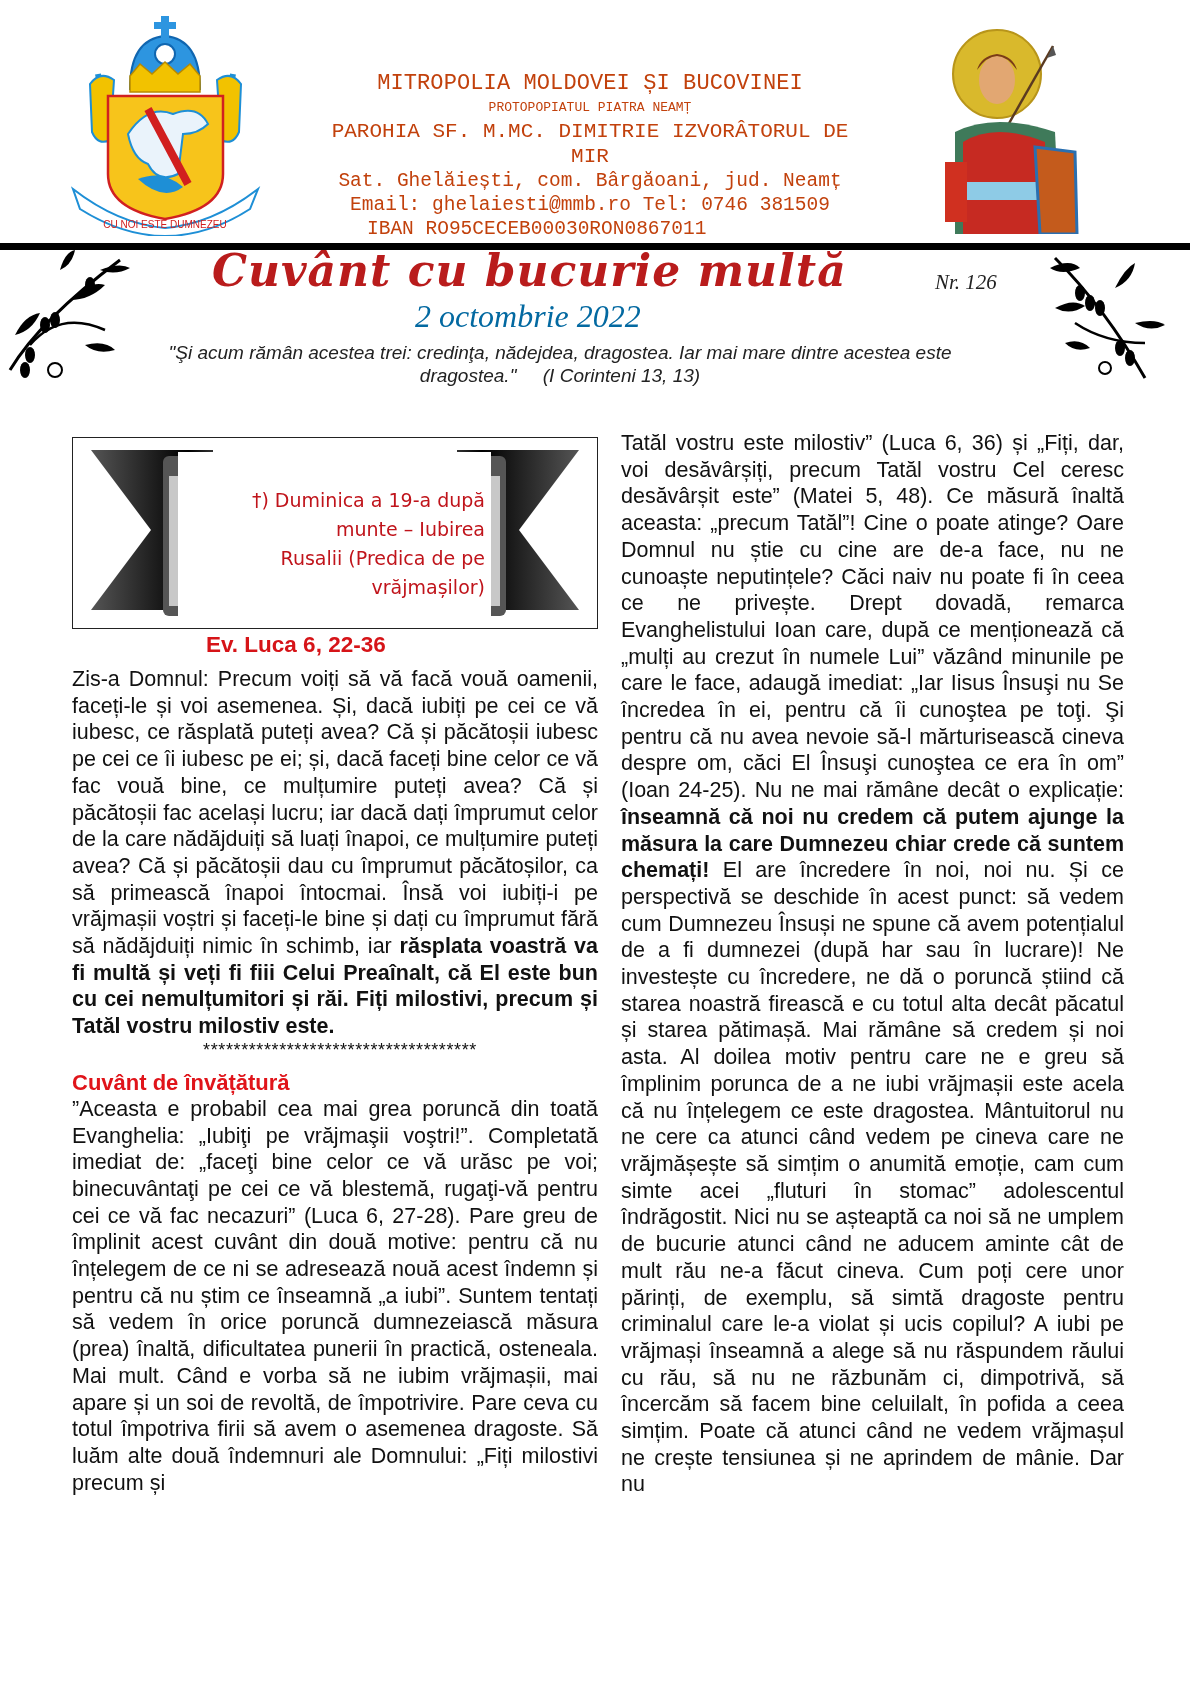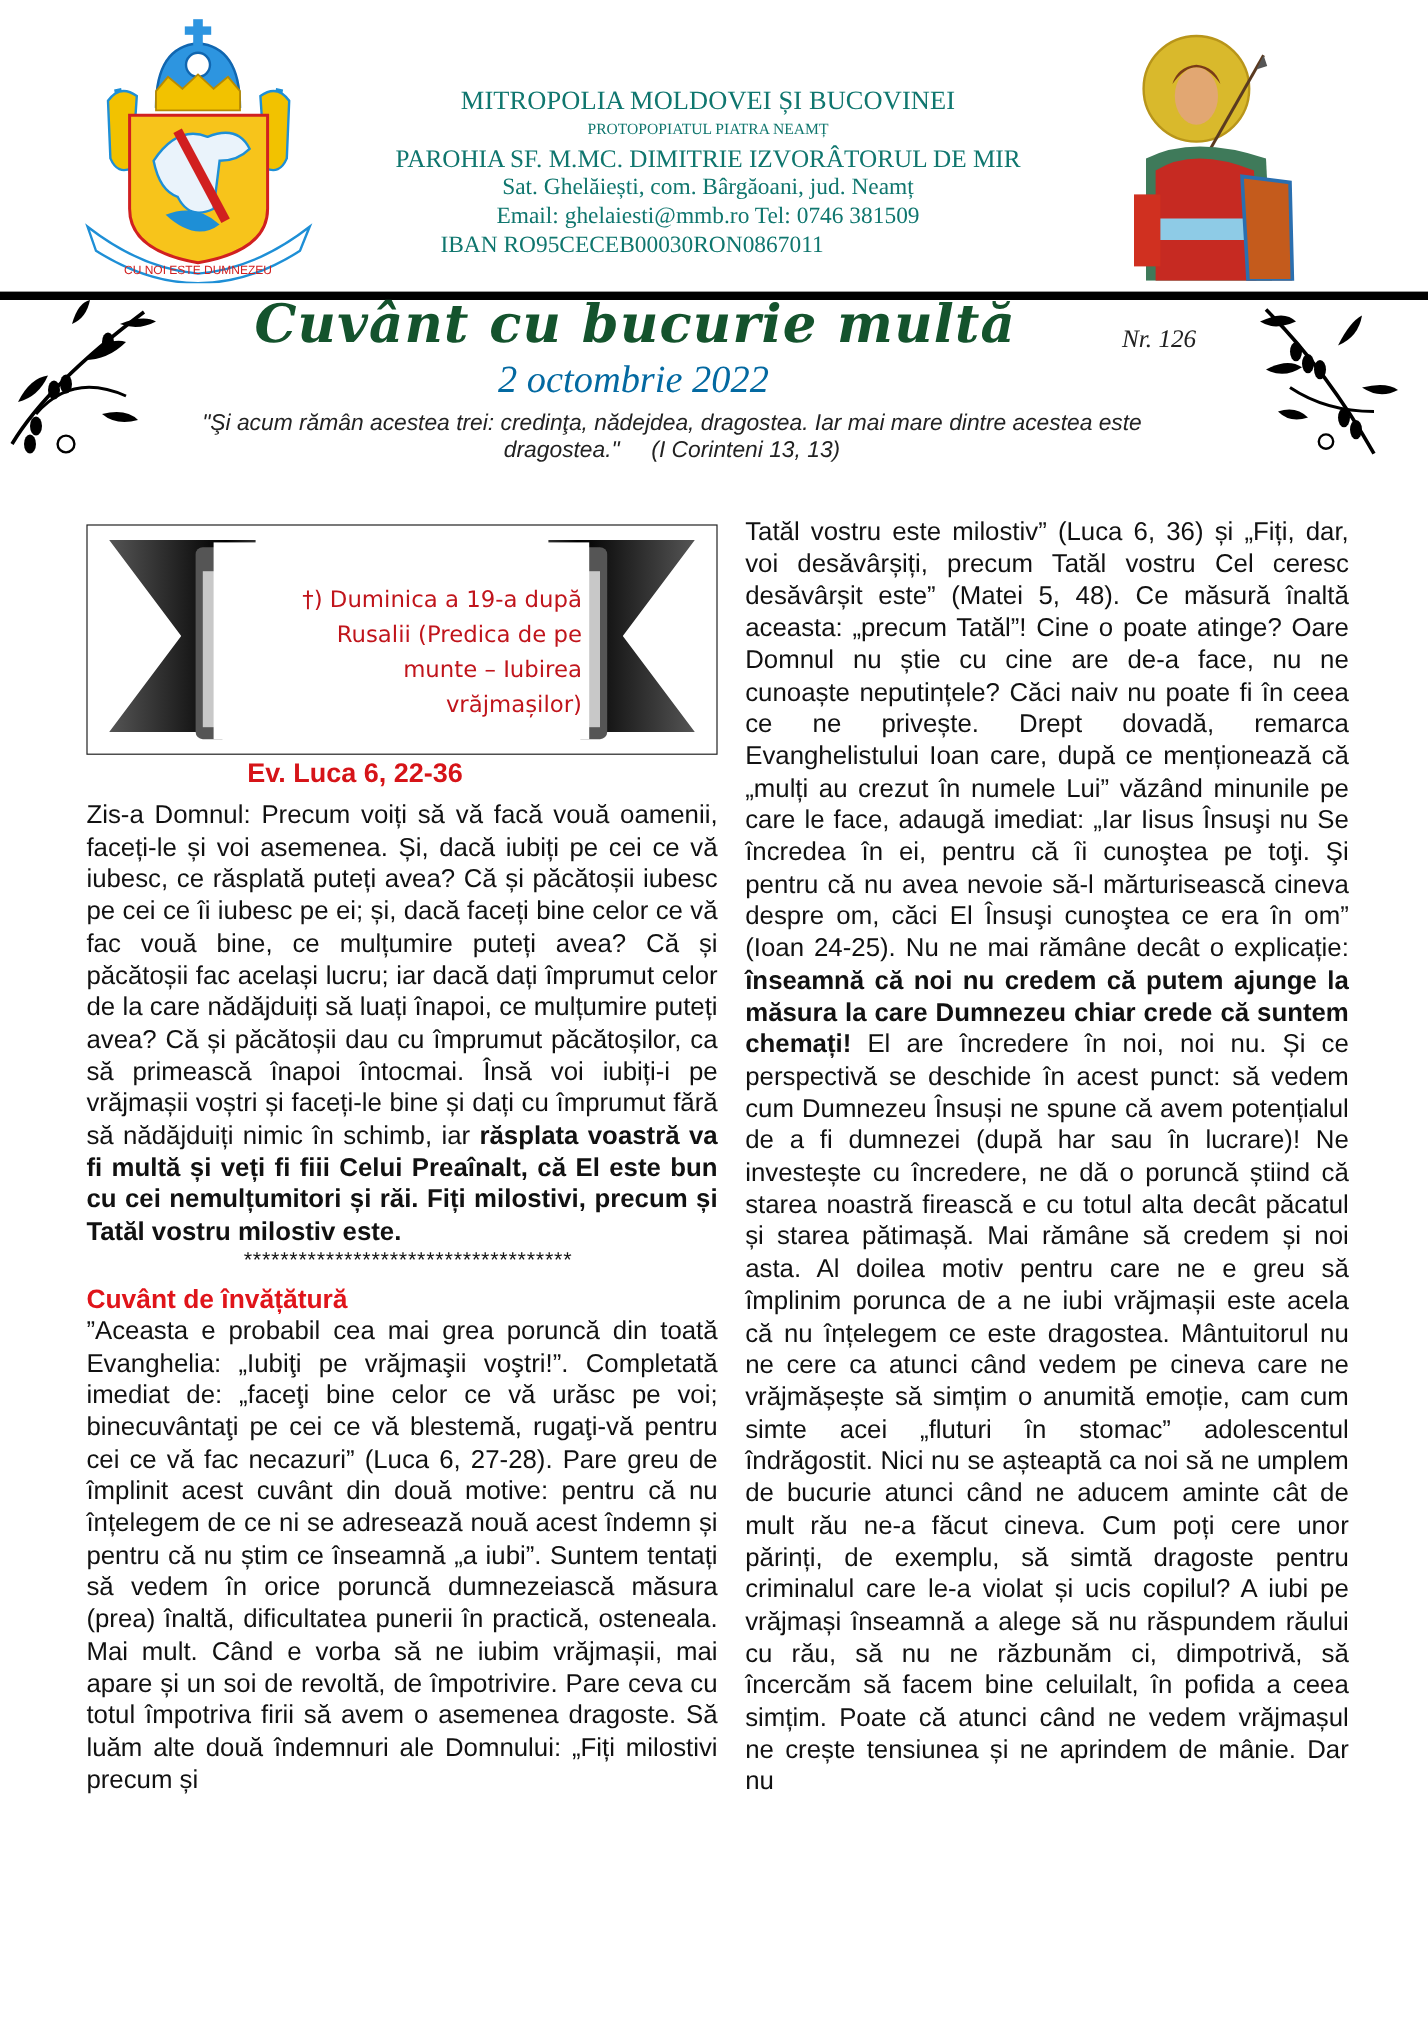--- a/index.html
+++ b/index.html
@@ -5,35 +5,35 @@
   html, body { margin:0; padding:0; background:#ffffff; }
   body { width:1190px; height:1683px; position:relative; overflow:hidden; color:#111; }
 
   .abs { position:absolute; }
 
   
   .logo-left { left:68px; top:14px; width:195px; height:222px; }
   .icon-right { left:935px; top:22px; width:150px; height:212px; }
 
   .org { left:310px; top:72px; width:560px; text-align:center;
-         font-family:Liberation Serif, serif; color:#0f766e; line-height:24.2px; }
+         font-family:Liberation Mono, monospace; color:#c2410c; line-height:24.2px; }
   .org .l1 { font-size:22px; letter-spacing:0.1px; }
   .org .l2 { font-size:13px; }
   .org .l3 { font-size:21px; }
   .org .l4, .org .l5, .org .l6 { font-size:19.5px; }
   .org .l7 { font-size:19.5px; text-align:left; padding-left:57px; }
 
   .rule { left:0; top:243px; width:1190px; height:7px; background:#000; }
 
   .branch { width:140px; height:135px; }
   .branch-left { left:0; top:250px; }
   .branch-right { left:1035px; top:248px; }
 
   .title { left:212px; top:245px; font-family:"DejaVu Serif", serif; font-weight:bold; font-style:italic;
-           font-size:44px; letter-spacing:1px; color:#14532d; white-space:nowrap; }
+           font-size:44px; letter-spacing:1px; color:#b91c1c; white-space:nowrap; }
   .issue { left:935px; top:270px; font-family:"Liberation Serif", serif; font-style:italic; font-size:21px; color:#222; }
   .date { left:415px; top:298px; font-family:"Liberation Serif", serif; font-style:italic; font-size:32px; color:#0369a1; }
   .motto { left:120px; top:341px; width:880px; text-align:center; font-family:"Liberation Sans", sans-serif;
            font-style:italic; font-size:19px; line-height:23px; color:#222; }
 
   
   .col { font-family:"Liberation Sans", sans-serif; font-size:21.5px; line-height:26.7px; color:#111; text-align:justify; }
   .col p { margin:0; }
   .col b { font-weight:bold; }
   .col-left { left:72px; top:640px; width:526px; }
@@ -174,22 +174,22 @@
     <polygon points="506,12 384,12 384,172 506,172 446,92" fill="url(#gr)"></polygon>
     <rect x="90" y="18" width="28" height="160" rx="6" fill="#555"></rect>
     <rect x="96" y="38" width="20" height="130" fill="#c8c8c8"></rect>
     <rect x="405" y="18" width="28" height="160" rx="6" fill="#555"></rect>
     <rect x="407" y="38" width="20" height="130" fill="#c8c8c8"></rect>
     <rect x="105" y="14" width="313" height="164" fill="#fff"></rect>
   </svg>
 </div>
 <div class="abs banner-text">
   <div>†)  Duminica a 19-a după</div>
+  <div>munte – Iubirea</div>
   <div>Rusalii (Predica de pe</div>
-  <div>munte – Iubirea</div>
   <div>vrăjmașilor)</div>
 </div>
 
 <div class="abs gospel-ref">
   <span>Ev. Luca 6, 22-36</span>
 </div>
 
 <div class="abs col col-left">
   <p style="margin-top:26px;"><span>Zis-a Domnul: Precum voiți să vă facă vouă oamenii, faceți-le și voi asemenea. Și, dacă iubiți pe cei ce vă iubesc, ce răsplată puteți avea? Că și păcătoșii iubesc pe cei ce îi iubesc pe ei; și, dacă faceți bine celor ce vă fac vouă bine, ce mulțumire puteți avea? Că și păcătoșii fac același lucru; iar dacă dați împrumut celor de la care nădăjduiți să luați înapoi, ce mulțumire puteți avea? Că și păcătoșii dau cu împrumut păcătoșilor, ca să primească înapoi întocmai. Însă voi iubiți-i pe vrăjmașii voștri și faceți-le bine și dați cu împrumut fără să nădăjduiți nimic în schimb, iar </span><b class="last-line">răsplata voastră va fi multă și veți fi fiii Celui Preaînalt, că El este bun cu cei nemulțumitori și răi. Fiți milostivi, precum și Tatăl vostru milostiv este.</b></p>
   <div class="stars">************************************</div>

